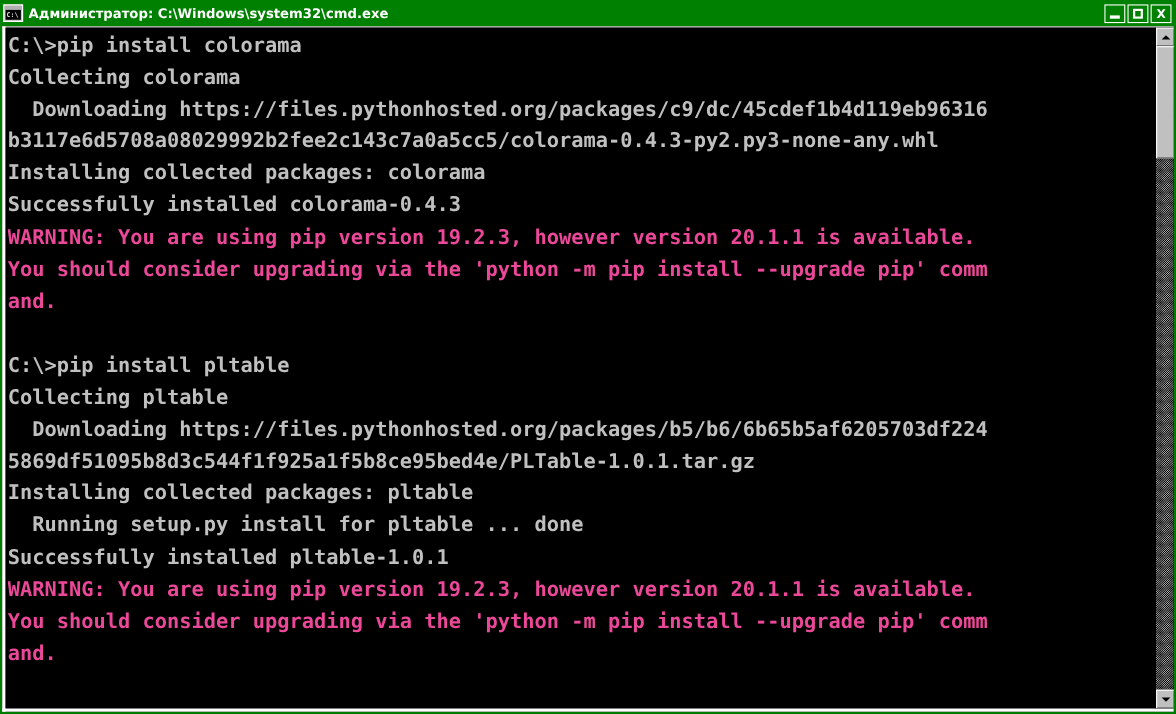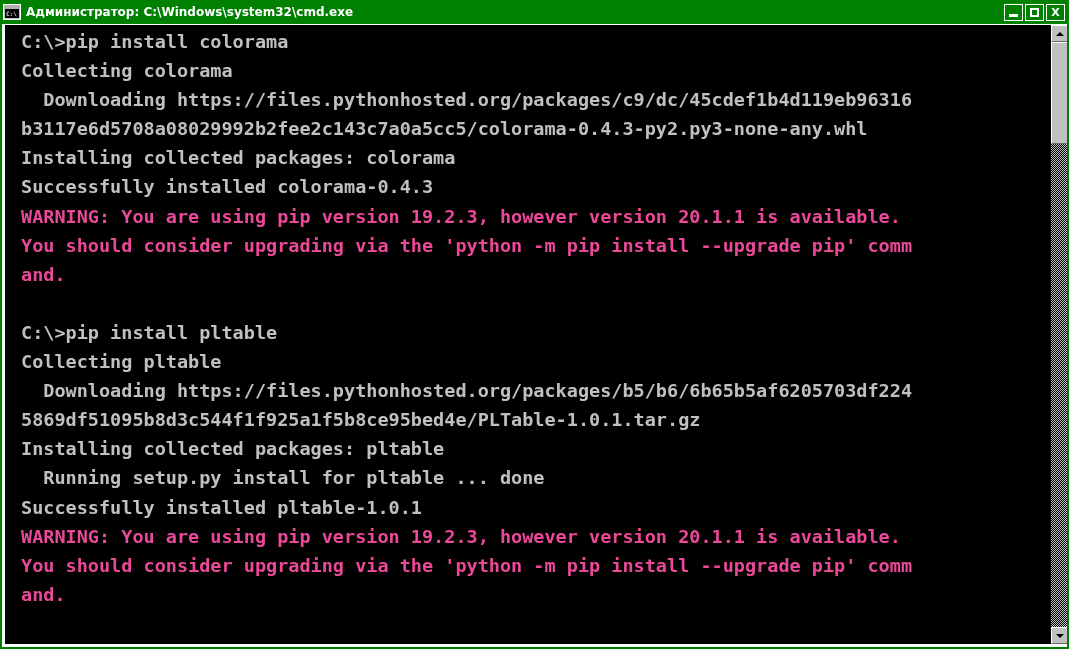--- a/index.html
+++ b/index.html
@@ -142,21 +142,21 @@
   #console-text {
     flex: 1 1 auto;
     background: #000000;
     color: #c0c0c0;
     font-family: "DejaVu Sans Mono", monospace;
     font-size: 18.5px;
     font-weight: bold;
     line-height: 29.1px;
     white-space: pre;
     overflow: hidden;
-    padding: 2px 0 0 16px;
+    padding: 2px 0 0 2px;
     box-sizing: border-box;
     letter-spacing: 0px;
   }
   .line {
     height: 29.1px;
     white-space: pre;
   }
   .c-white  { color: #c0c0c0; }
   .c-yellow { color: #ec4899; }
 

